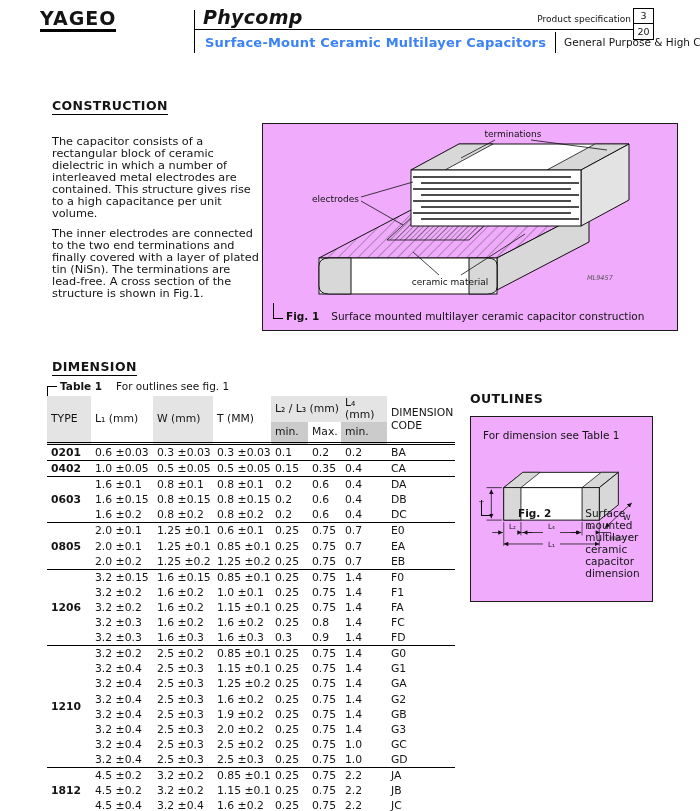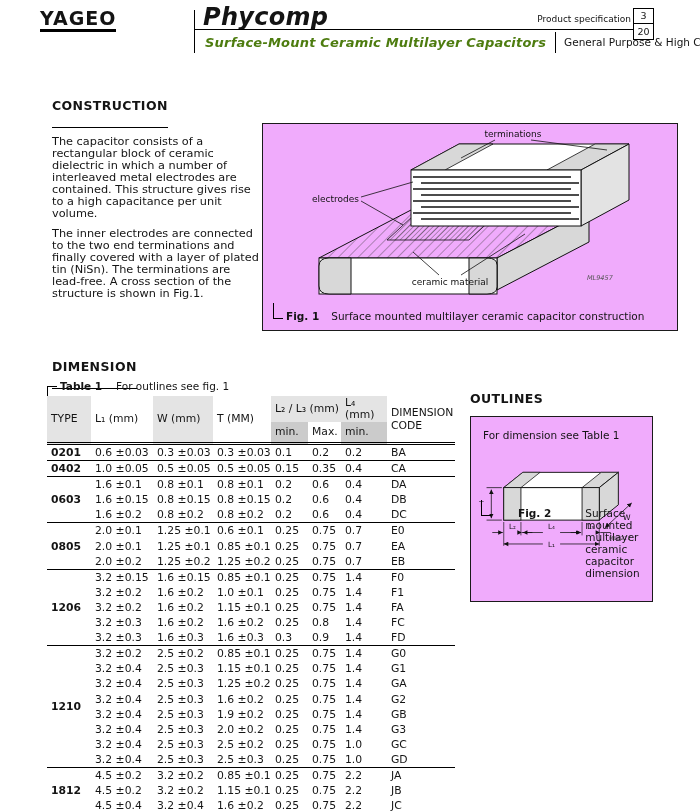--- a/index.html
+++ b/index.html
@@ -6,40 +6,40 @@
   .page{
     position:relative;width:700px;height:811px;background:#ffffff;overflow:hidden;
     font-family:"DejaVu Sans","Liberation Sans",sans-serif;color:#141414;
   }
   
   .brand-yageo{
     position:absolute;left:40px;top:7px;font-size:19px;font-weight:bold;
     letter-spacing:1px;border-bottom:3px solid #000;padding-bottom:0px;line-height:22px;
   }
   .brand-phycomp{
-    position:absolute;left:203px;top:6px;font-size:24px;font-weight:bold;font-style:italic;
+    position:absolute;left:203px;top:6px;font-size:19px;font-weight:bold;font-style:italic;
     letter-spacing:.3px;line-height:23px;
   }
   .hdr-vline{position:absolute;left:194px;top:10px;width:1px;height:43px;background:#000;}
   .hdr-hline{position:absolute;left:194px;top:29px;width:458px;height:1px;background:#000;}
   .prod-spec{position:absolute;top:14px;left:534px;width:97px;text-align:right;font-size:9px;color:#111;}
   .page-box{
     position:absolute;left:633px;top:8px;width:19px;height:30px;border:1.2px solid #000;
     font-size:9.5px;text-align:center;background:#fff;
   }
   .page-box .pb-top{border-bottom:1px solid #000;height:14px;line-height:14px;}
   .page-box .pb-bot{height:14px;line-height:15px;}
   .title-row{position:absolute;left:195px;top:31px;height:22px;display:flex;align-items:center;}
-  .doc-title{color:#4d7c0f;font-weight:bold;font-size:13px;letter-spacing:.2px;padding:0 9px 0 10px;white-space:nowrap;font-style:italic;}
+  .doc-title{color:#3b82f6;font-weight:bold;font-size:13px;letter-spacing:.2px;padding:0 9px 0 10px;white-space:nowrap;}
   .title-sep{width:1px;height:21px;background:#000;flex:none;}
   .doc-subtitle{font-size:10.5px;padding:0 8px;white-space:nowrap;}
   
   .sec-heading{
     position:absolute;font-size:12.5px;font-weight:bold;letter-spacing:.4px;
-    border-bottom:1.4px solid #000;padding-bottom:14px;
+    border-bottom:1.4px solid #000;padding-bottom:1px;
   }
   .sec-heading.plain{border-bottom:none;}
   
   .construction-text{position:absolute;left:52px;top:136px;width:210px;font-size:11.3px;line-height:12px;}
   .construction-text p{margin:0 0 8px 0;}
   
   .fig-box{position:absolute;border:1.3px solid #1b1b1b;background:#f0abfc;}
   .fig1-box{left:262px;top:123px;width:414px;height:206px;}
   .outlines-box{left:470px;top:416px;width:181px;height:184px;}
   .fig-caption{position:absolute;left:10px;bottom:8px;display:flex;align-items:flex-start;font-size:10.5px;}

